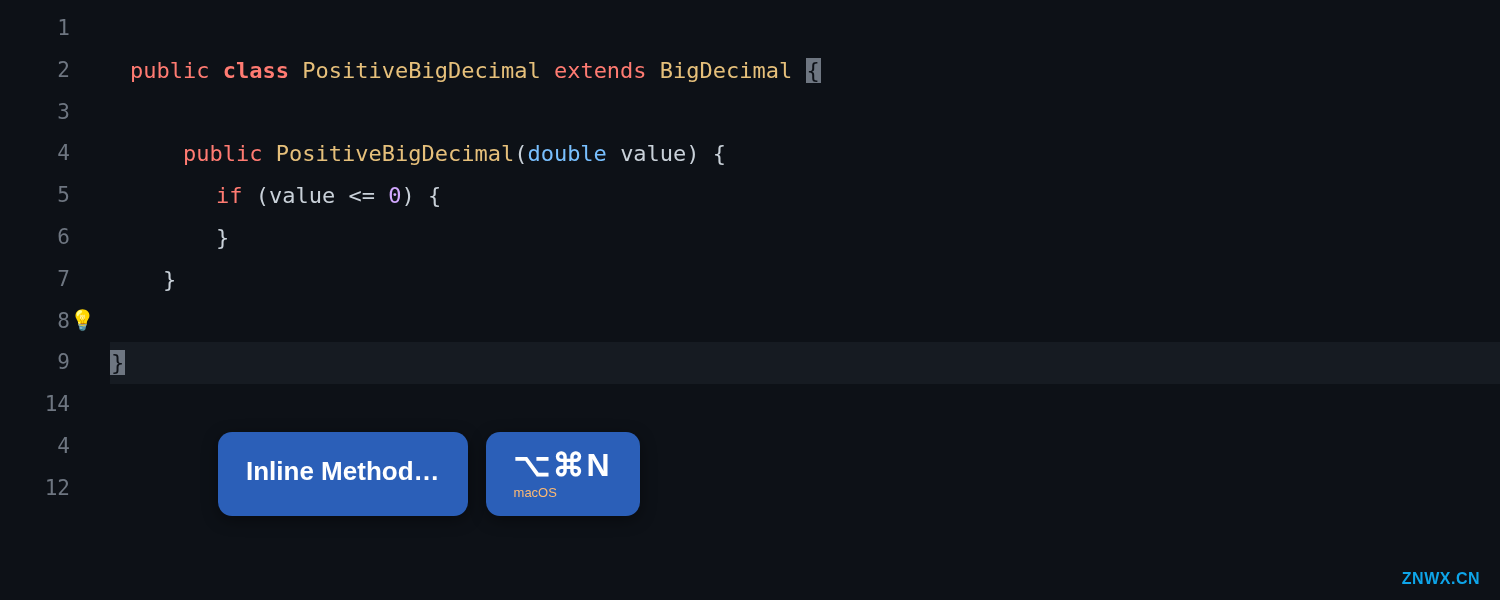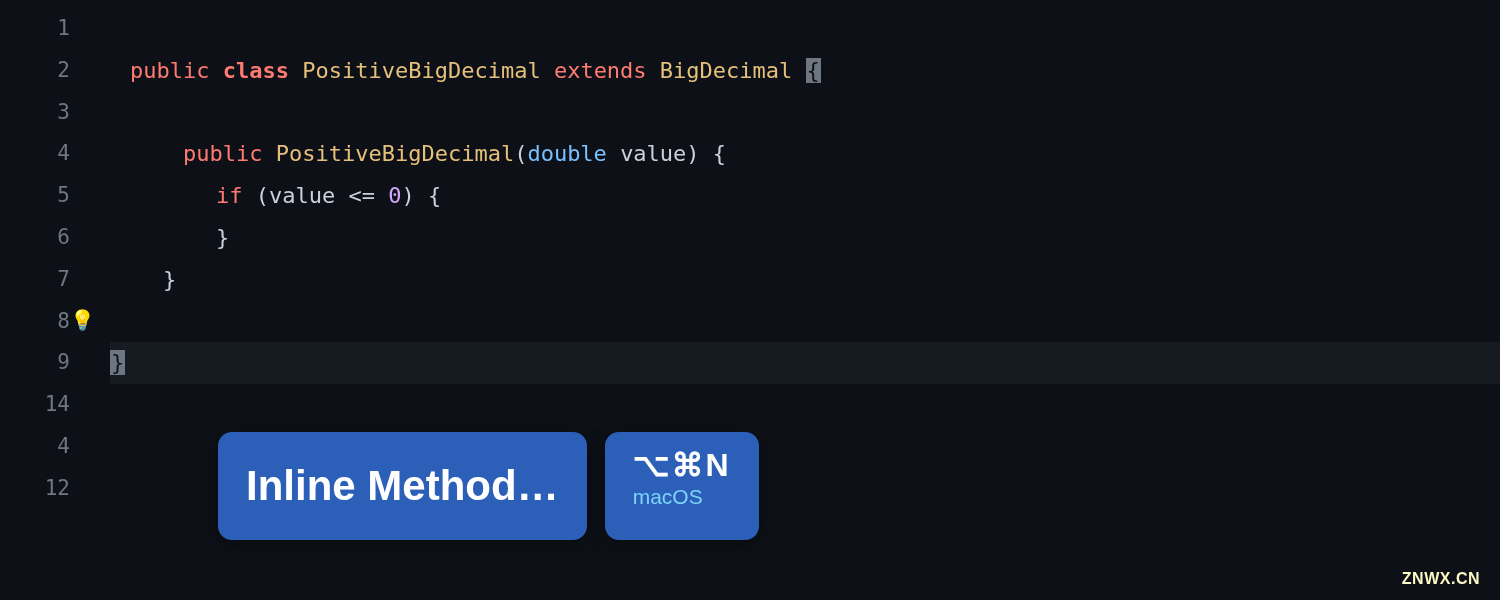--- a/index.html
+++ b/index.html
@@ -80,41 +80,41 @@
     font-family: -apple-system, BlinkMacSystemFont, 'Segoe UI', sans-serif;
   }
   .tooltip-card {
     background: #2b5fb8;
     border-radius: 14px;
     padding: 16px 28px;
     color: #fff;
     box-shadow: 0 4px 16px rgba(0,0,0,.4);
   }
   .tooltip-action {
-    font-size: 42px;
+    font-size: 26px;
     font-weight: 600;
     line-height: 1.8;
     white-space: nowrap;
   }
   .tooltip-shortcut .keys {
     font-size: 32px;
     font-weight: 700;
     letter-spacing: 2px;
     line-height: 1.1;
   }
   .tooltip-shortcut .os {
-    font-size: 21px;
-    color: #7dd3fc;
+    font-size: 13px;
+    color: #fdba74;
     margin-top: 2px;
   }
   .watermark {
     position: absolute;
     right: 20px;
     bottom: 12px;
-    color: #fef9c3;
+    color: #0ea5e9;
     font-family: -apple-system, sans-serif;
     font-size: 16px;
     font-weight: 700;
     letter-spacing: .5px;
   }
 </style>
 </head>
 <body>
 
 <div class="editor">

